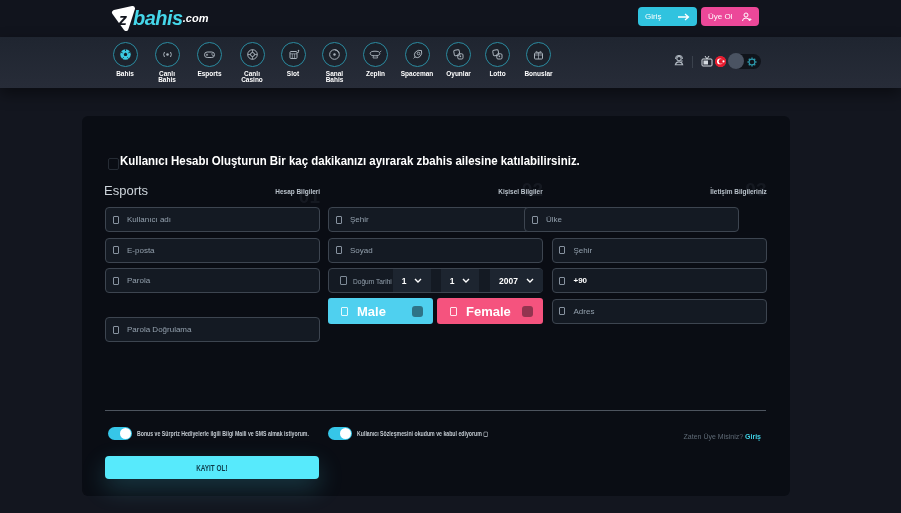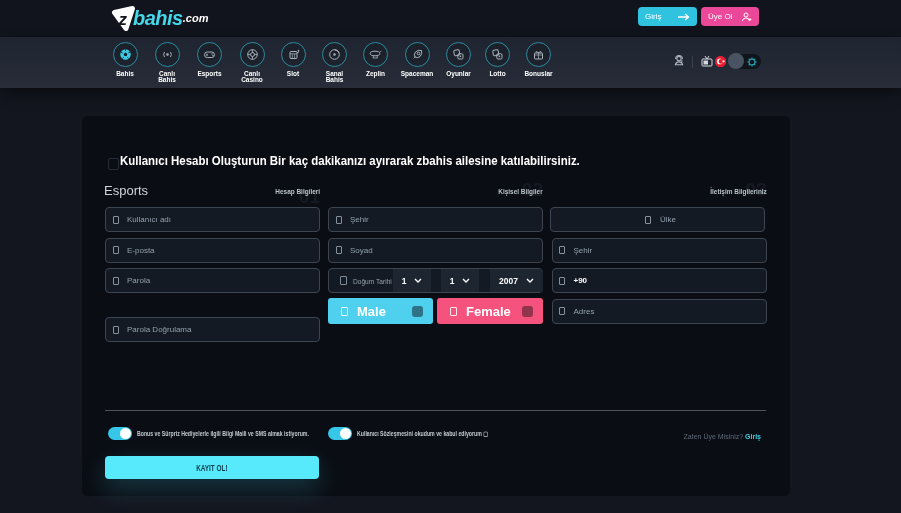--- a/index.html
+++ b/index.html
@@ -274,21 +274,21 @@
       <div class="ph">Parola Doğrulama</div>
     </div>
     <div class="field" style="left: 246px; top: 91px;">
       <div class="ficon"></div>
       <div class="ph">Şehir</div>
     </div>
     <div class="field" style="left: 246px; top: 121.5px;">
       <div class="ficon"></div>
       <div class="ph">Soyad</div>
     </div>
-    <div class="field" style="left: 468px; top: 91px; justify-content: center;">
+    <div class="field" style="left: 442px; top: 91px;">
       <div class="ficon"></div>
       <div class="ph">Ülke</div>
     </div>
     <div class="field" style="left: 469.5px; top: 121.5px;">
       <div class="ficon"></div>
       <div class="ph">Şehir</div>
     </div>
     <div class="field" style="left: 469.5px; top: 152px;">
       <div class="ficon"></div>
       <div class="ph val">+90</div>

